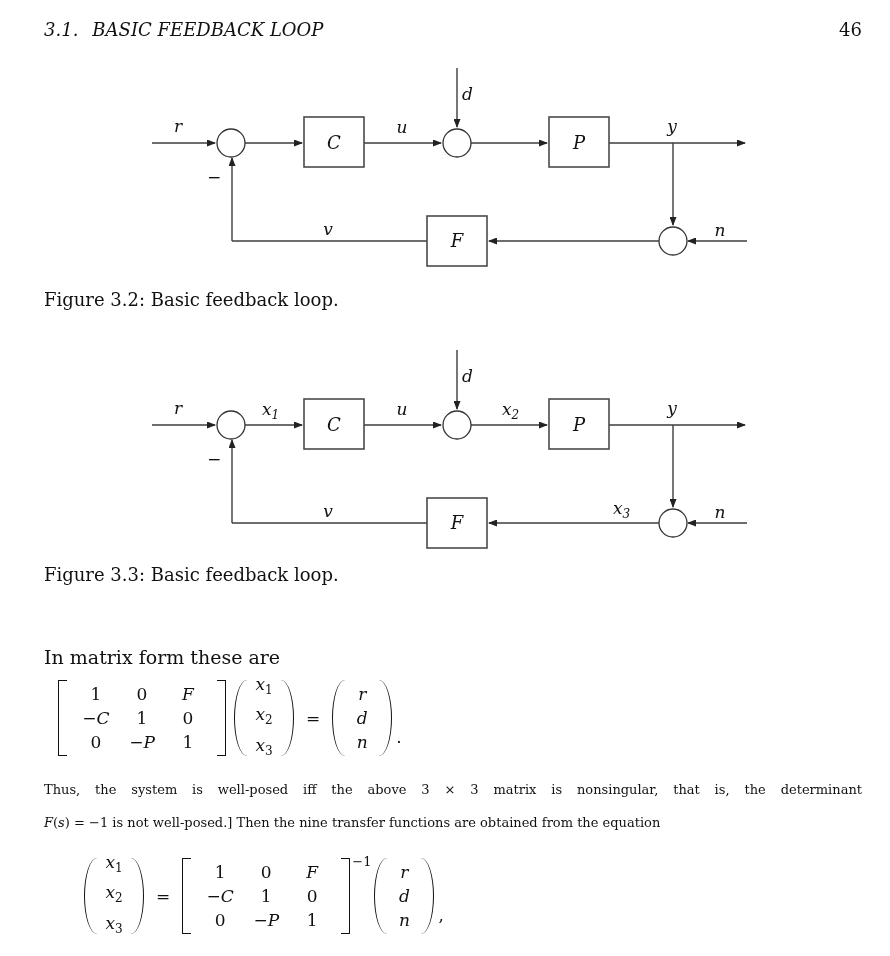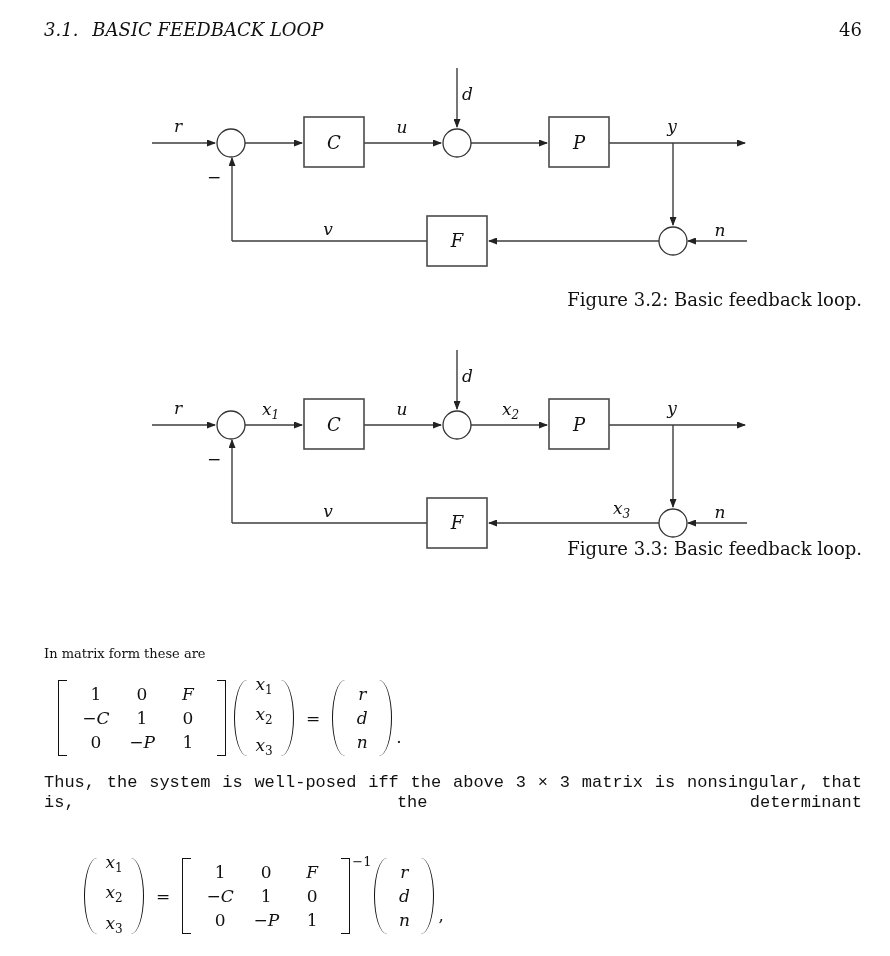--- a/index.html
+++ b/index.html
@@ -19,27 +19,27 @@
   
   svg.fig { position:absolute; left:0; width:890px; height:235px; }
   .wire line { stroke:#3d3d3d; stroke-width:1.4; }
   .sum  { fill:#ffffff; stroke:#333; stroke-width:1.3; }
   .blk  { fill:#ffffff; stroke:#4a4a4a; stroke-width:1.6; }
   .blab { font:italic 18px "DejaVu Serif", serif; fill:#111; text-anchor:middle; }
   .sig  { font:italic 17px "DejaVu Serif", serif; fill:#111; }
   .mid  { text-anchor:middle; }
   .ssub { font-size:12px; }
   .cap {
-    position:absolute; left:44px; width:818px; text-align:right;
+    position:absolute; left:44px; width:818px; text-align:left;
     font-size:18px;
   }
   
-  .intro { position:absolute; left:44px; top:646px; font-size:13px; }
+  .intro { position:absolute; left:44px; top:646px; font-size:19px; }
   .para  { position:absolute; left:44px; top:773px; width:818px;
-           font-size:17px; line-height:20px;font-family:Liberation Mono, monospace; }
+           font-size:13px; line-height:33px; }
   .pline.just { text-align:justify; text-align-last:justify; }
   .mit { font-style:italic; }
   
   .eq { position:absolute; display:flex; align-items:center; height:78px; }
   .eq1 { left:58px; top:679px; }
   .eq2 { left:84px; top:857px; }
   .mat, .vec { display:flex; align-items:stretch; height:76px; }
   .brk-l { width:8px;  border:1.7px solid #111; border-right:none; }
   .brk-r { width:8px;  border:1.7px solid #111; border-left:none; }
   .par-l { width:12px; border-left:1.7px solid #111;
@@ -140,21 +140,21 @@
     <text class="sig mid" x="402" y="78">u</text>
     <text class="sig" x="462" y="45">d</text>
     <text class="sig mid" x="672" y="77">y</text>
     <text class="sig mid" x="720" y="181">n</text>
     <text class="sig mid" x="328" y="180">v</text>
     <text class="sig mid" x="214" y="128">−</text>
     <text class="sig" x="262" y="78"><tspan>x</tspan><tspan class="ssub" dy="3.5">1</tspan></text>
     <text class="sig" x="502" y="78"><tspan>x</tspan><tspan class="ssub" dy="3.5">2</tspan></text>
     <text class="sig" x="613" y="177"><tspan>x</tspan><tspan class="ssub" dy="3.5">3</tspan></text>
   </svg>
-  <div class="cap" style="top:538px">Figure 3.3: Basic feedback loop.</div>
+  <div class="cap" style="top:564px">Figure 3.3: Basic feedback loop.</div>
 
   <div class="intro">In matrix form these are</div>
 
   <div class="eq eq1">
     <div class="mat">
       <div class="brk-l"></div>
       <div class="mgrid">
         <div class="c">1</div>
         <div class="c">0</div>
         <div class="c it">F</div>
@@ -184,20 +184,21 @@
         <div class="c mit">d</div>
         <div class="c mit">n</div>
       </div>
       <div class="par-r"></div>
     </div>
     <span class="punct">.</span>
   </div>
 
   <div class="para">
     <div class="pline just"><span>Thus, the system is well-posed iff the above 3 × 3 matrix is nonsingular, that is, the determinant</span></div>
+    <div class="pline"><span class="mit">F</span><span>(</span><span class="mit">s</span><span>) = −1 is not well-posed.] Then the nine transfer functions are obtained from the equation</span></div>
   </div>
 
   <div class="eq eq2">
     <div class="vec">
       <div class="par-l"></div>
       <div class="vcol">
         <div class="c"><span class="mit">x</span><sub>1</sub></div>
         <div class="c"><span class="mit">x</span><sub>2</sub></div>
         <div class="c"><span class="mit">x</span><sub>3</sub></div>
       </div>

